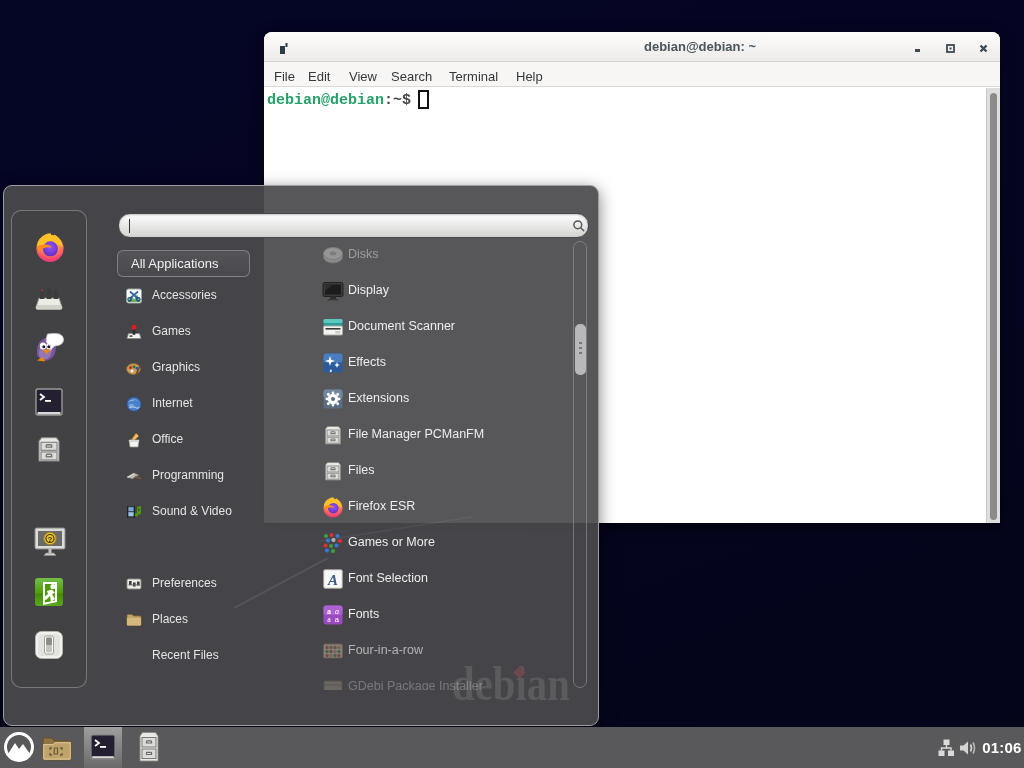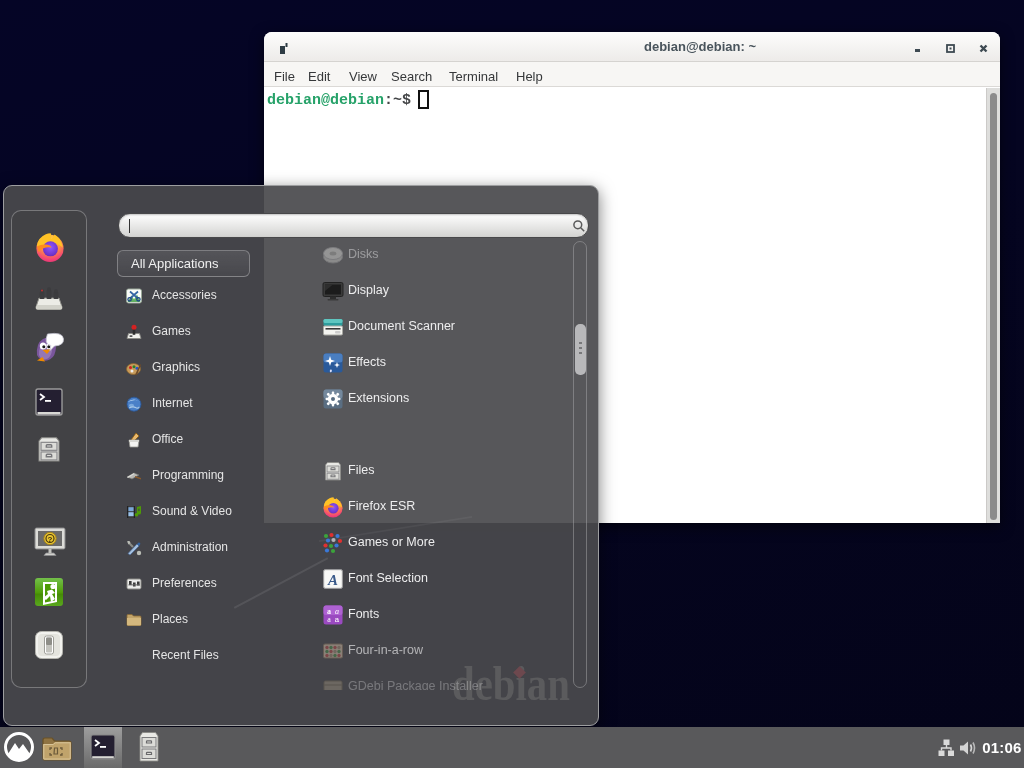--- a/index.html
+++ b/index.html
@@ -238,30 +238,20 @@
       <svg width="16" height="16" viewBox="0 0 16 16" style="left:12px;top:4px">
 <rect x="1" y="2" width="8" height="12" fill="#3a3a3a"></rect>
 <rect x="2.2" y="3.2" width="5.6" height="4" fill="#7aa6d6"></rect>
 <rect x="2.2" y="8.2" width="5.6" height="4" fill="#9ac2ea"></rect>
 <rect x="1" y="2" width="1.2" height="12" fill="#222"></rect>
 <rect x="7.8" y="2" width="1.2" height="12" fill="#222"></rect>
 <path d="M 11 3 L 15 2 L 15 9 A 1.8 1.8 0 1 1 13.5 7 L 13.5 4.5 L 12.3 4.8 L 12.3 11 A 1.8 1.8 0 1 1 10.8 9 Z" fill="#4e9a06"></path>
 </svg>
       <div class="txt">Sound &amp; Video</div>
     </div>
-  <div class="cat" style="top:350px">
-      <svg width="16" height="16" viewBox="0 0 16 16" style="left:12px;top:4px">
-<path d="M 2 13.5 L 11 4 L 13 6 L 4 15 Z" fill="#a6c2e0" stroke="#4a6a9a" stroke-width="0.7"></path>
-<path d="M 11 4 L 13 2.2 L 14.5 3.8 L 13 6 Z" fill="#3465a4"></path>
-<path d="M 2 2 L 7 7 M 12 12 L 14 14" stroke="#888a85" stroke-width="2.2"></path>
-<path d="M 1.2 1 L 3.5 1 L 4.5 3 L 2.5 4.5 Z" fill="#babdb6"></path>
-<circle cx="13" cy="13" r="2.2" fill="#babdb6"></circle>
-</svg>
-      <div class="txt">Administration</div>
-    </div>
   <div class="cat" style="top:386px">
       <svg width="16" height="16" viewBox="0 0 16 16" style="left:12px;top:4px">
 <rect x="1" y="3" width="14" height="10" rx="1.5" fill="#ededeb" stroke="#8a8a86"></rect>
 <rect x="3" y="5" width="2.6" height="4" fill="#3a3a3a"></rect>
 <rect x="7" y="6.5" width="2.6" height="4" fill="#3a3a3a"></rect>
 <rect x="11" y="5.5" width="2.6" height="4" fill="#3a3a3a"></rect>
 <rect x="2.4" y="8.4" width="11.6" height="1" fill="#666"></rect>
 </svg>
       <div class="txt">Preferences</div>
     </div>
@@ -326,20 +316,30 @@
             <rect x="10.8" y="16.4" width="2.4" height="3" rx="0.8"></rect>
             <rect x="4.6" y="10.8" width="3" height="2.4" rx="0.8"></rect>
             <rect x="16.4" y="10.8" width="3" height="2.4" rx="0.8"></rect>
 <rect x="6" y="6" width="2.6" height="2.6" rx="0.7" transform="rotate(45 7.3 7.3)"></rect>
             <rect x="15.4" y="6" width="2.6" height="2.6" rx="0.7" transform="rotate(45 16.7 7.3)"></rect>
             <rect x="6" y="15.4" width="2.6" height="2.6" rx="0.7" transform="rotate(45 7.3 16.7)"></rect>
             <rect x="15.4" y="15.4" width="2.6" height="2.6" rx="0.7" transform="rotate(45 16.7 16.7)"></rect>
           </g>
         </svg>
         <div class="txt">Extensions</div>
+      </div>
+    <div class="app" style="top:182px">
+        <svg width="24" height="24" viewBox="0 0 24 24" style="left:9px;top:3px">
+          <path d="M 4.5 6 L 6.5 3.5 L 17.5 3.5 L 19.5 6 L 19.5 21 L 4.5 21 Z" fill="#e8e8e4" stroke="#8a8a86" stroke-width="0.8"></path>
+<rect x="6" y="7" width="12" height="6" fill="#dcdcd8" stroke="#88888a" stroke-width="0.9"></rect>
+<rect x="6" y="14.2" width="12" height="6" fill="#dcdcd8" stroke="#88888a" stroke-width="0.9"></rect>
+<path d="M 10 10.6 L 10 9.4 Q 10 8.8 10.6 8.8 L 13.4 8.8 Q 14 8.8 14 9.4 L 14 10.6 Z" fill="none" stroke="#77777a" stroke-width="1.1"></path>
+<path d="M 10 17.8 L 10 16.6 Q 10 16 10.6 16 L 13.4 16 Q 14 16 14 16.6 L 14 17.8 Z" fill="none" stroke="#77777a" stroke-width="1.1"></path>
+        </svg>
+        <div class="txt">File Manager PCManFM</div>
       </div>
     <div class="app" style="top:218px">
         <svg width="24" height="24" viewBox="0 0 24 24" style="left:9px;top:3px">
           <path d="M 4.5 6 L 6.5 3.5 L 17.5 3.5 L 19.5 6 L 19.5 21 L 4.5 21 Z" fill="#e8e8e4" stroke="#8a8a86" stroke-width="0.8"></path>
 <rect x="6" y="7" width="12" height="6" fill="#dcdcd8" stroke="#88888a" stroke-width="0.9"></rect>
 <rect x="6" y="14.2" width="12" height="6" fill="#dcdcd8" stroke="#88888a" stroke-width="0.9"></rect>
 <path d="M 10 10.6 L 10 9.4 Q 10 8.8 10.6 8.8 L 13.4 8.8 Q 14 8.8 14 9.4 L 14 10.6 Z" fill="none" stroke="#77777a" stroke-width="1.1"></path>
 <path d="M 10 17.8 L 10 16.6 Q 10 16 10.6 16 L 13.4 16 Q 14 16 14 16.6 L 14 17.8 Z" fill="none" stroke="#77777a" stroke-width="1.1"></path>
         </svg>
         <div class="txt">Files</div>

